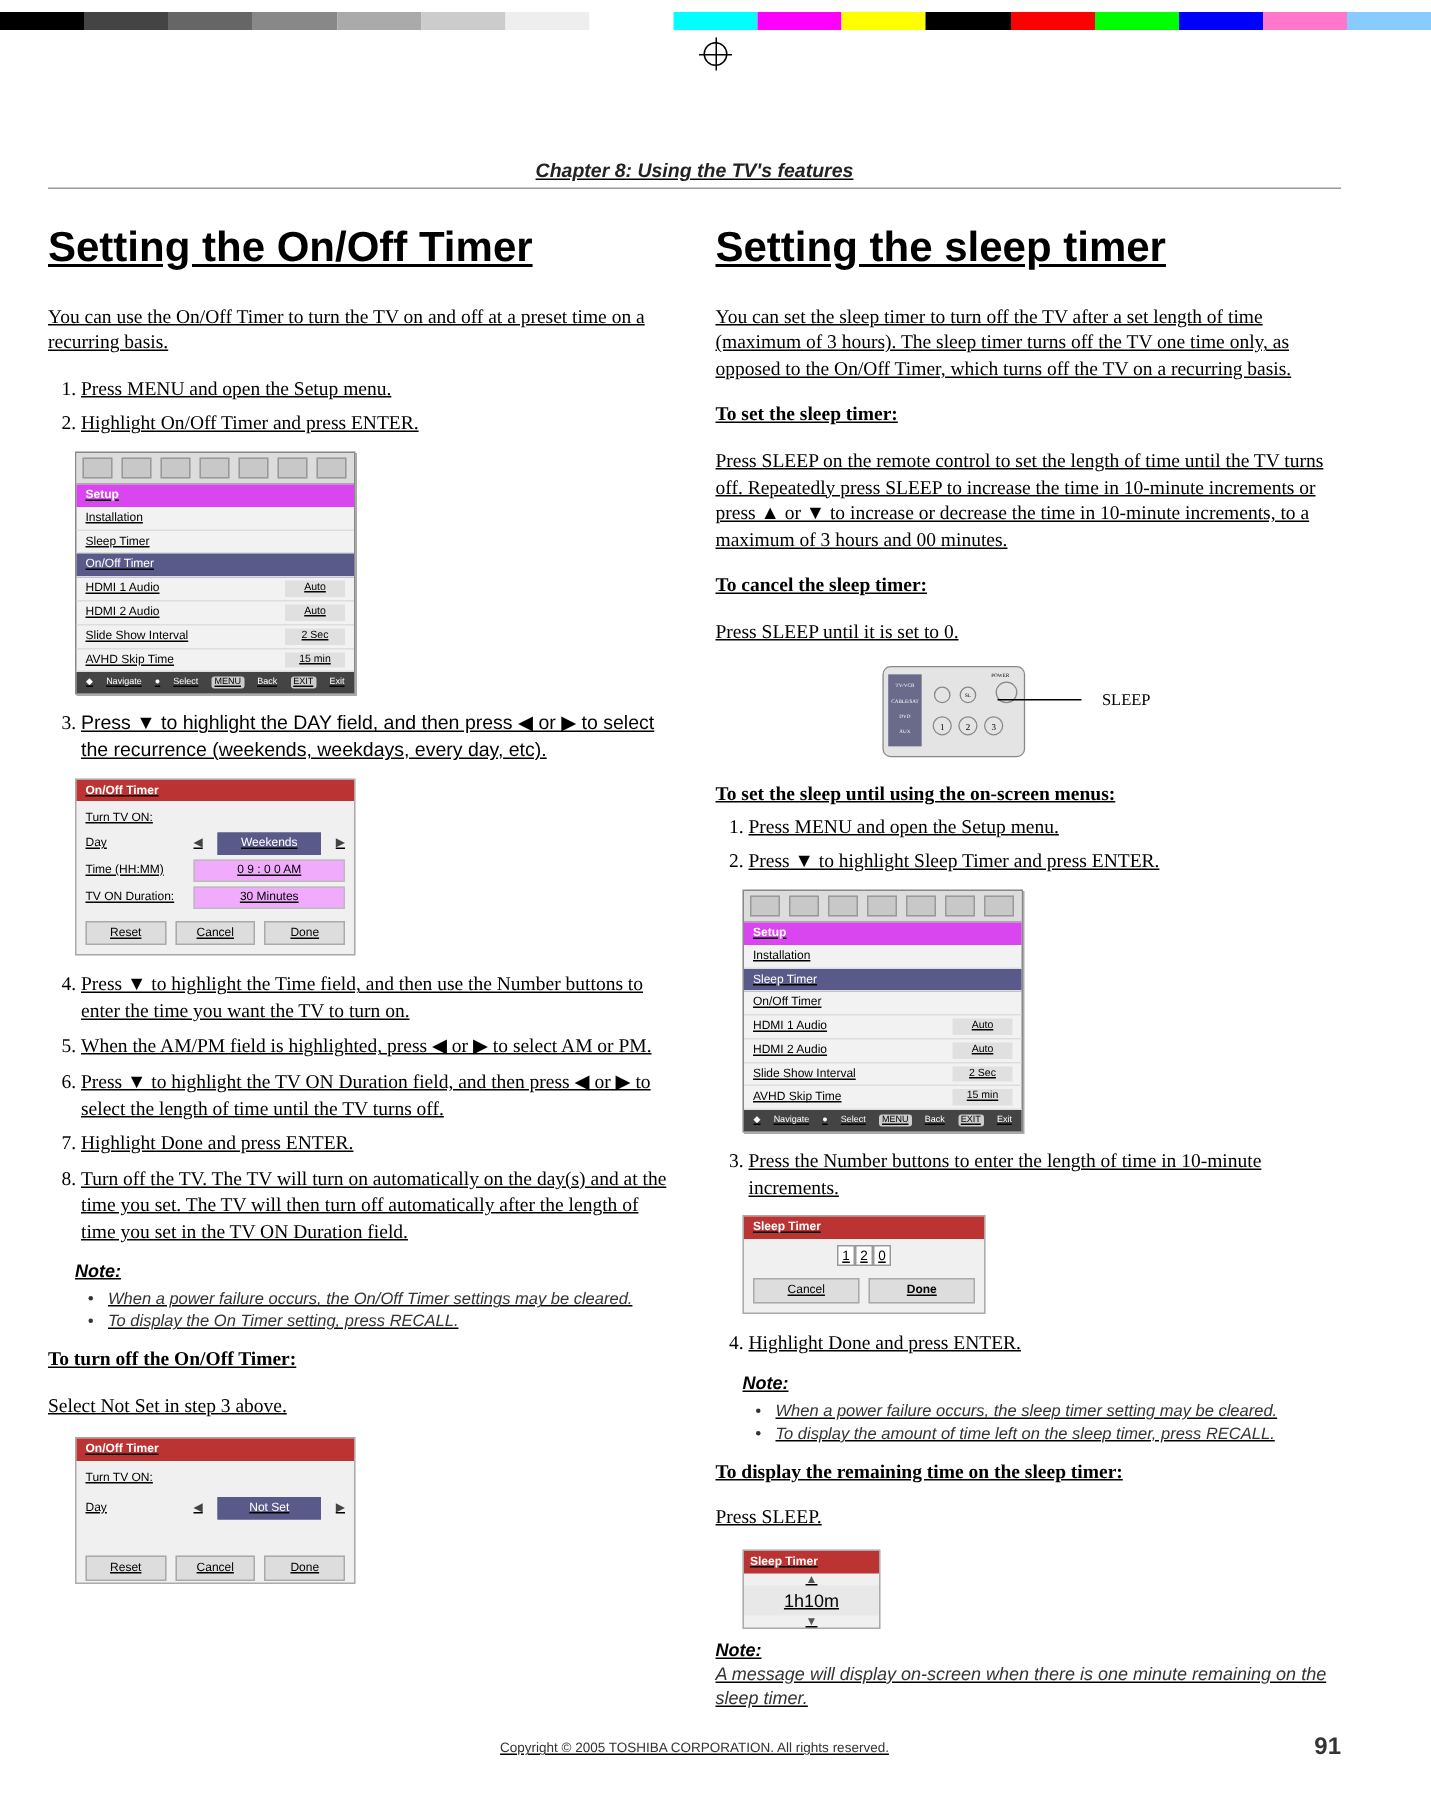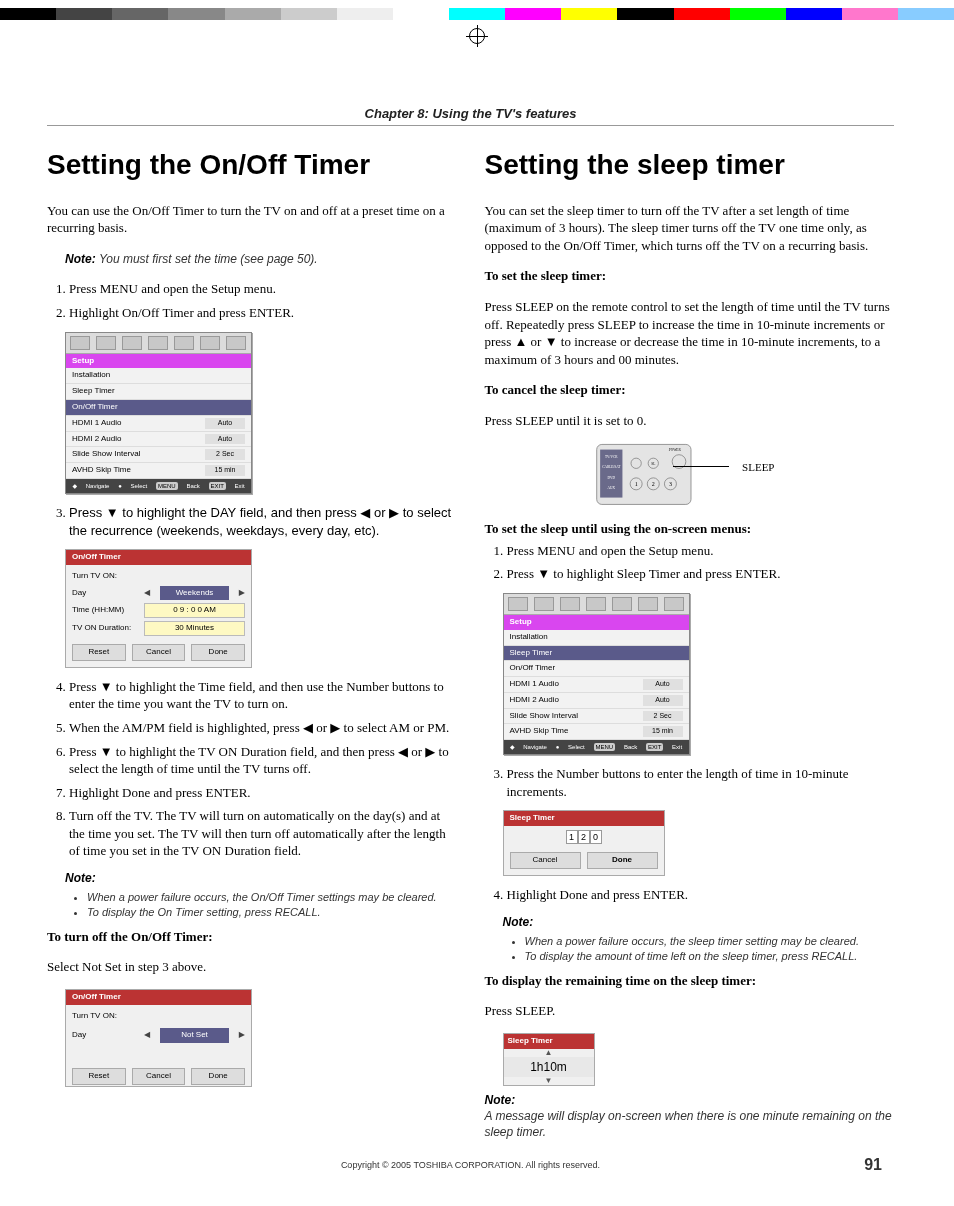--- a/index.html
+++ b/index.html
@@ -23,21 +23,22 @@
   .reg-mark {
     width: 14px; height: 14px;
     border: 1px solid #000;
     border-radius: 50%;
     position: relative;
     margin: 0 auto;
   }
   .reg-mark::before { content:""; position:absolute; left:50%; top:-4px; bottom:-4px; border-left:1px solid #000; }
   .reg-mark::after { content:""; position:absolute; top:50%; left:-4px; right:-4px; border-top:1px solid #000; }
   .page-wrap {
-    padding: 20px 60px 10px 47px;
+    padding: 20px 60px 10px 32px;
+    text-decoration: underline;
   }
   .chapter-hdr {
     text-align: center;
     font-style: italic;
     font-weight: bold;
     font-size: 13px;
     color: #222;
     border-bottom: 1px solid #999;
     padding-bottom: 4px;
     margin: 28px 0 20px 0;
@@ -156,21 +157,21 @@
   .panel-title {
     background: #b33;
     color: #fff;
     font-weight: bold;
     padding: 2px 6px;
   }
   .panel-body { padding: 6px; }
   .panel-row { display:flex; align-items:center; margin: 3px 0; gap:10px;}
   .panel-row .pl { flex:0 0 62px; }
   .panel-row .pv {
-    flex:1; text-align:center; background:#fef9c3; border:1px solid #bbb; padding:1px 2px;
+    flex:1; text-align:center; background:#f0abfc; border:1px solid #bbb; padding:1px 2px;
   }
   .panel-row.sel .pv { background:#5a5a8a; color:#fff; border-color:#5a5a8a;}
   .panel-row.sel .arrow { color:#444; }
   .panel-btns { display:flex; gap:6px; margin-top:8px; }
   .panel-btns div {
     flex:1; text-align:center; background:#ddd; border:1px solid #aaa; padding:2px 0;
   }
   .sleep-panel .msg {
     text-align:center; font-size:8px; padding: 6px 4px 4px 4px;
   }
@@ -199,21 +200,21 @@
   }
   .disp-panel .t { background:#b33; color:#fff; font-weight:bold; padding:2px 4px;}
   .disp-panel .v { text-align:center; padding:2px 0; font-size:12px; background:#e8e8e8;}
   .disp-panel .arr { text-align:center; font-size:8px; line-height:8px; color:#555;}
   .footer {
     text-align:center; font-size:9px; font-family: Arial,sans-serif; color:#333;
     margin-top: 20px;
     position:relative;
   }
   .page-num {
-    position:absolute; right:12px; top:-4px;
+    position:absolute; right:0; top:-4px;
     font-size:16px; font-weight:bold; font-family: Arial,sans-serif;
   }
   .tri { font-family: Arial, sans-serif; }
 </style>
 </head>
 <body>
 
 <div class="crop-marks">
   <div class="color-bar" id="colorbar">
       <div style="background: rgb(0, 0, 0);"></div>
@@ -240,24 +241,20 @@
 </div>
 
 <div class="page-wrap">
   <div class="chapter-hdr">Chapter 8: Using the TV's features</div>
 
   <div class="columns">
 
     <div class="col">
       <h1>Setting the On/Off Timer</h1>
       <p>You can use the On/Off Timer to turn the TV on and off at a preset time on a recurring basis.</p>
-      <p style="padding-left:18px">
-        <span class="note-lbl">Note:</span>
-        <span class="note-body"> You must first set the time (see page 50).</span>
-      </p>
       <ol id="left-steps-a">
           <li>Press MENU and open the Setup menu.</li>
           <li>Highlight On/Off Timer and press ENTER.</li>
         </ol>
 
       <div class="osd">
         <div class="osd-tabs">
           <div class="osd-tab"></div>
             <div class="osd-tab"></div>
             <div class="osd-tab"></div>

